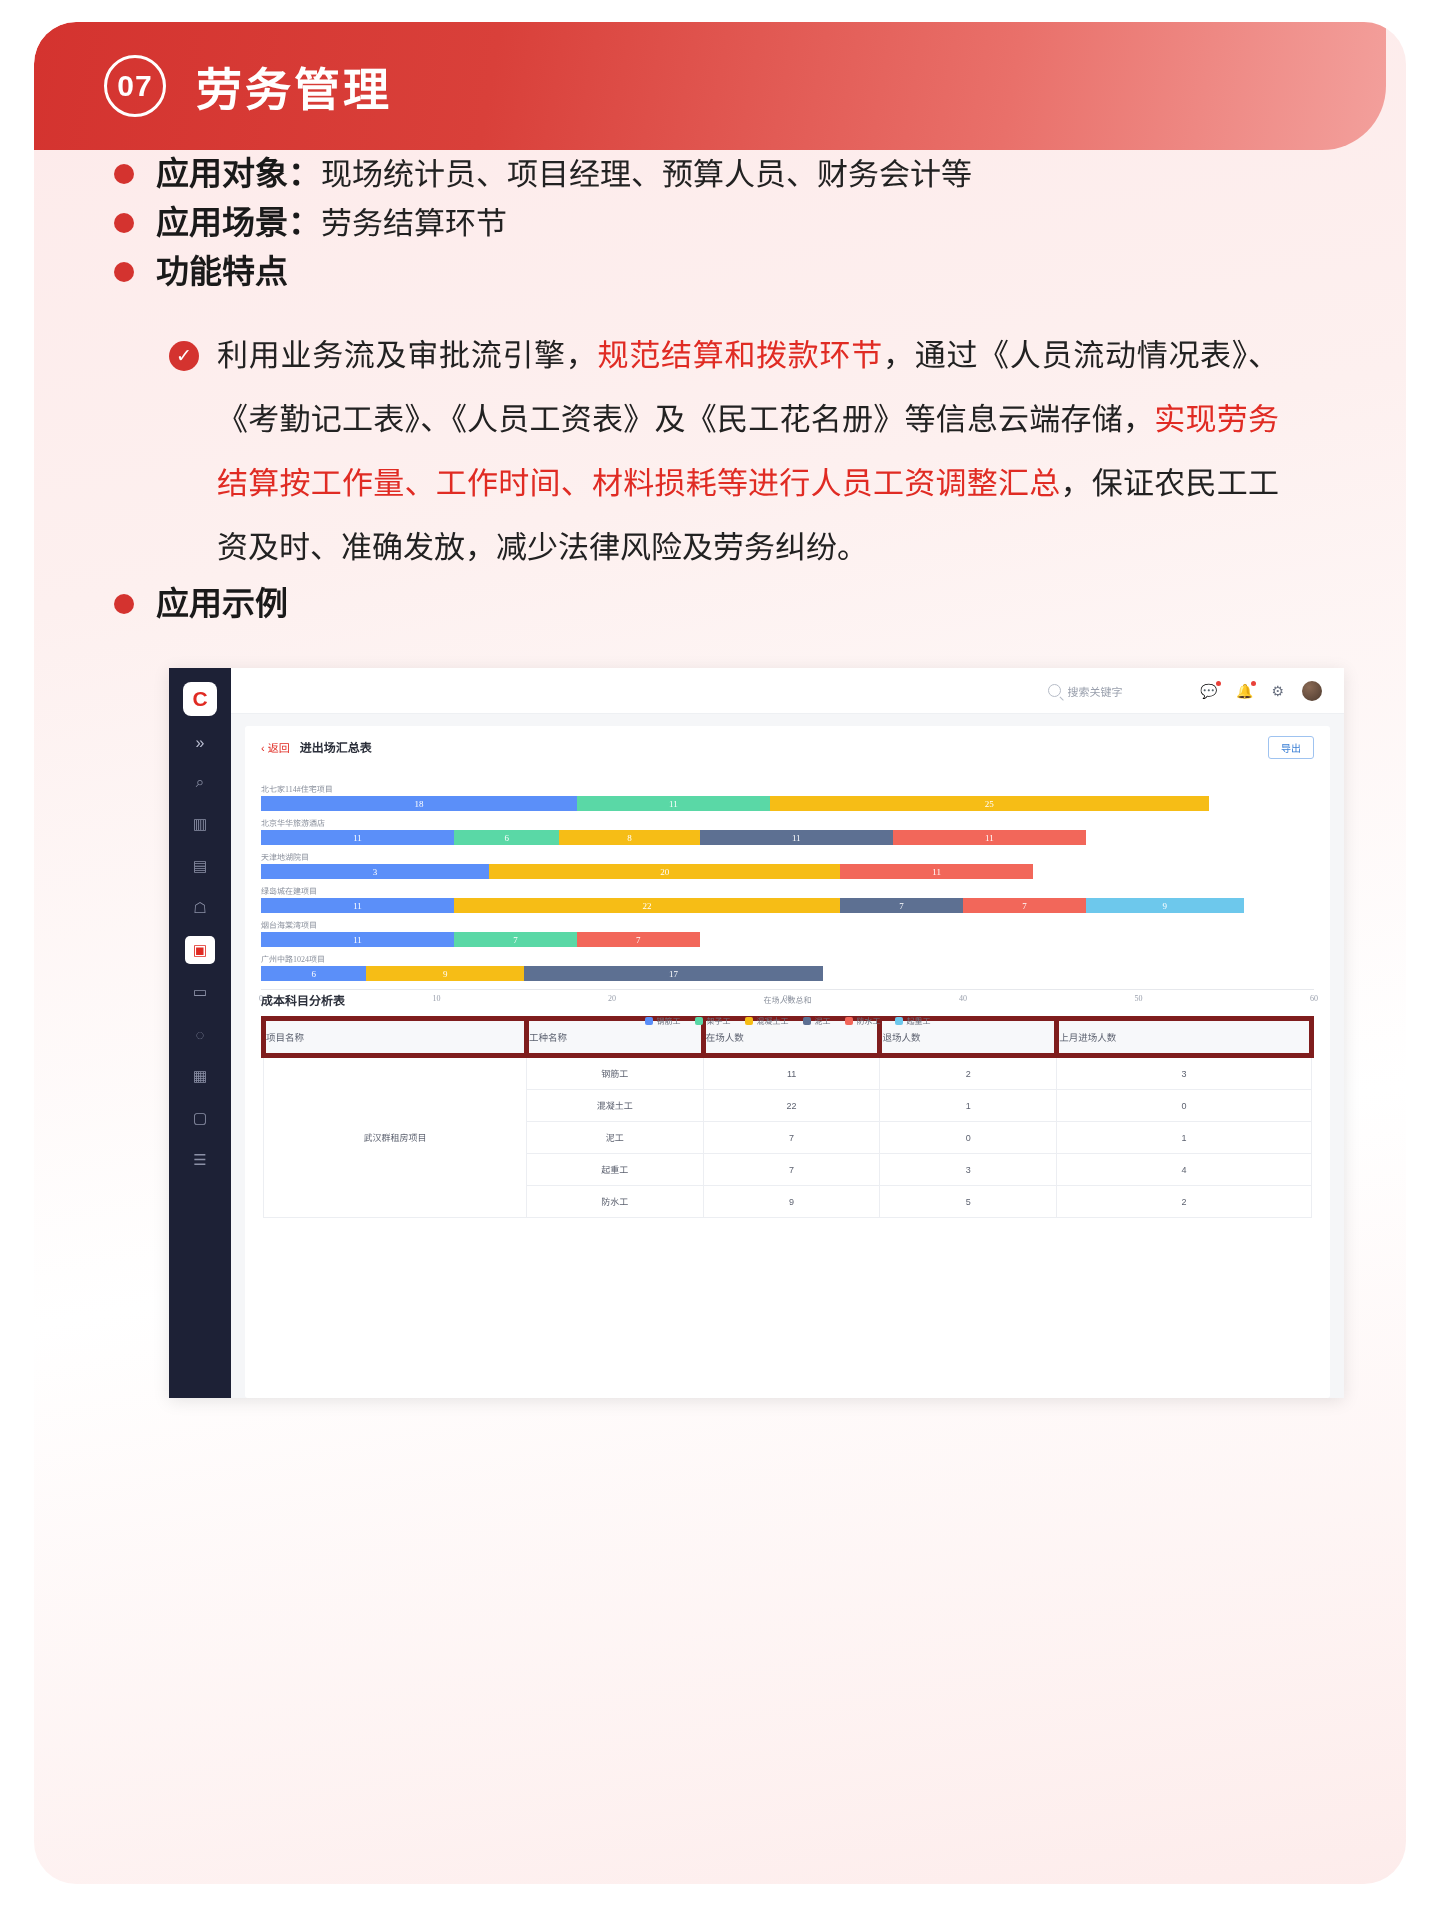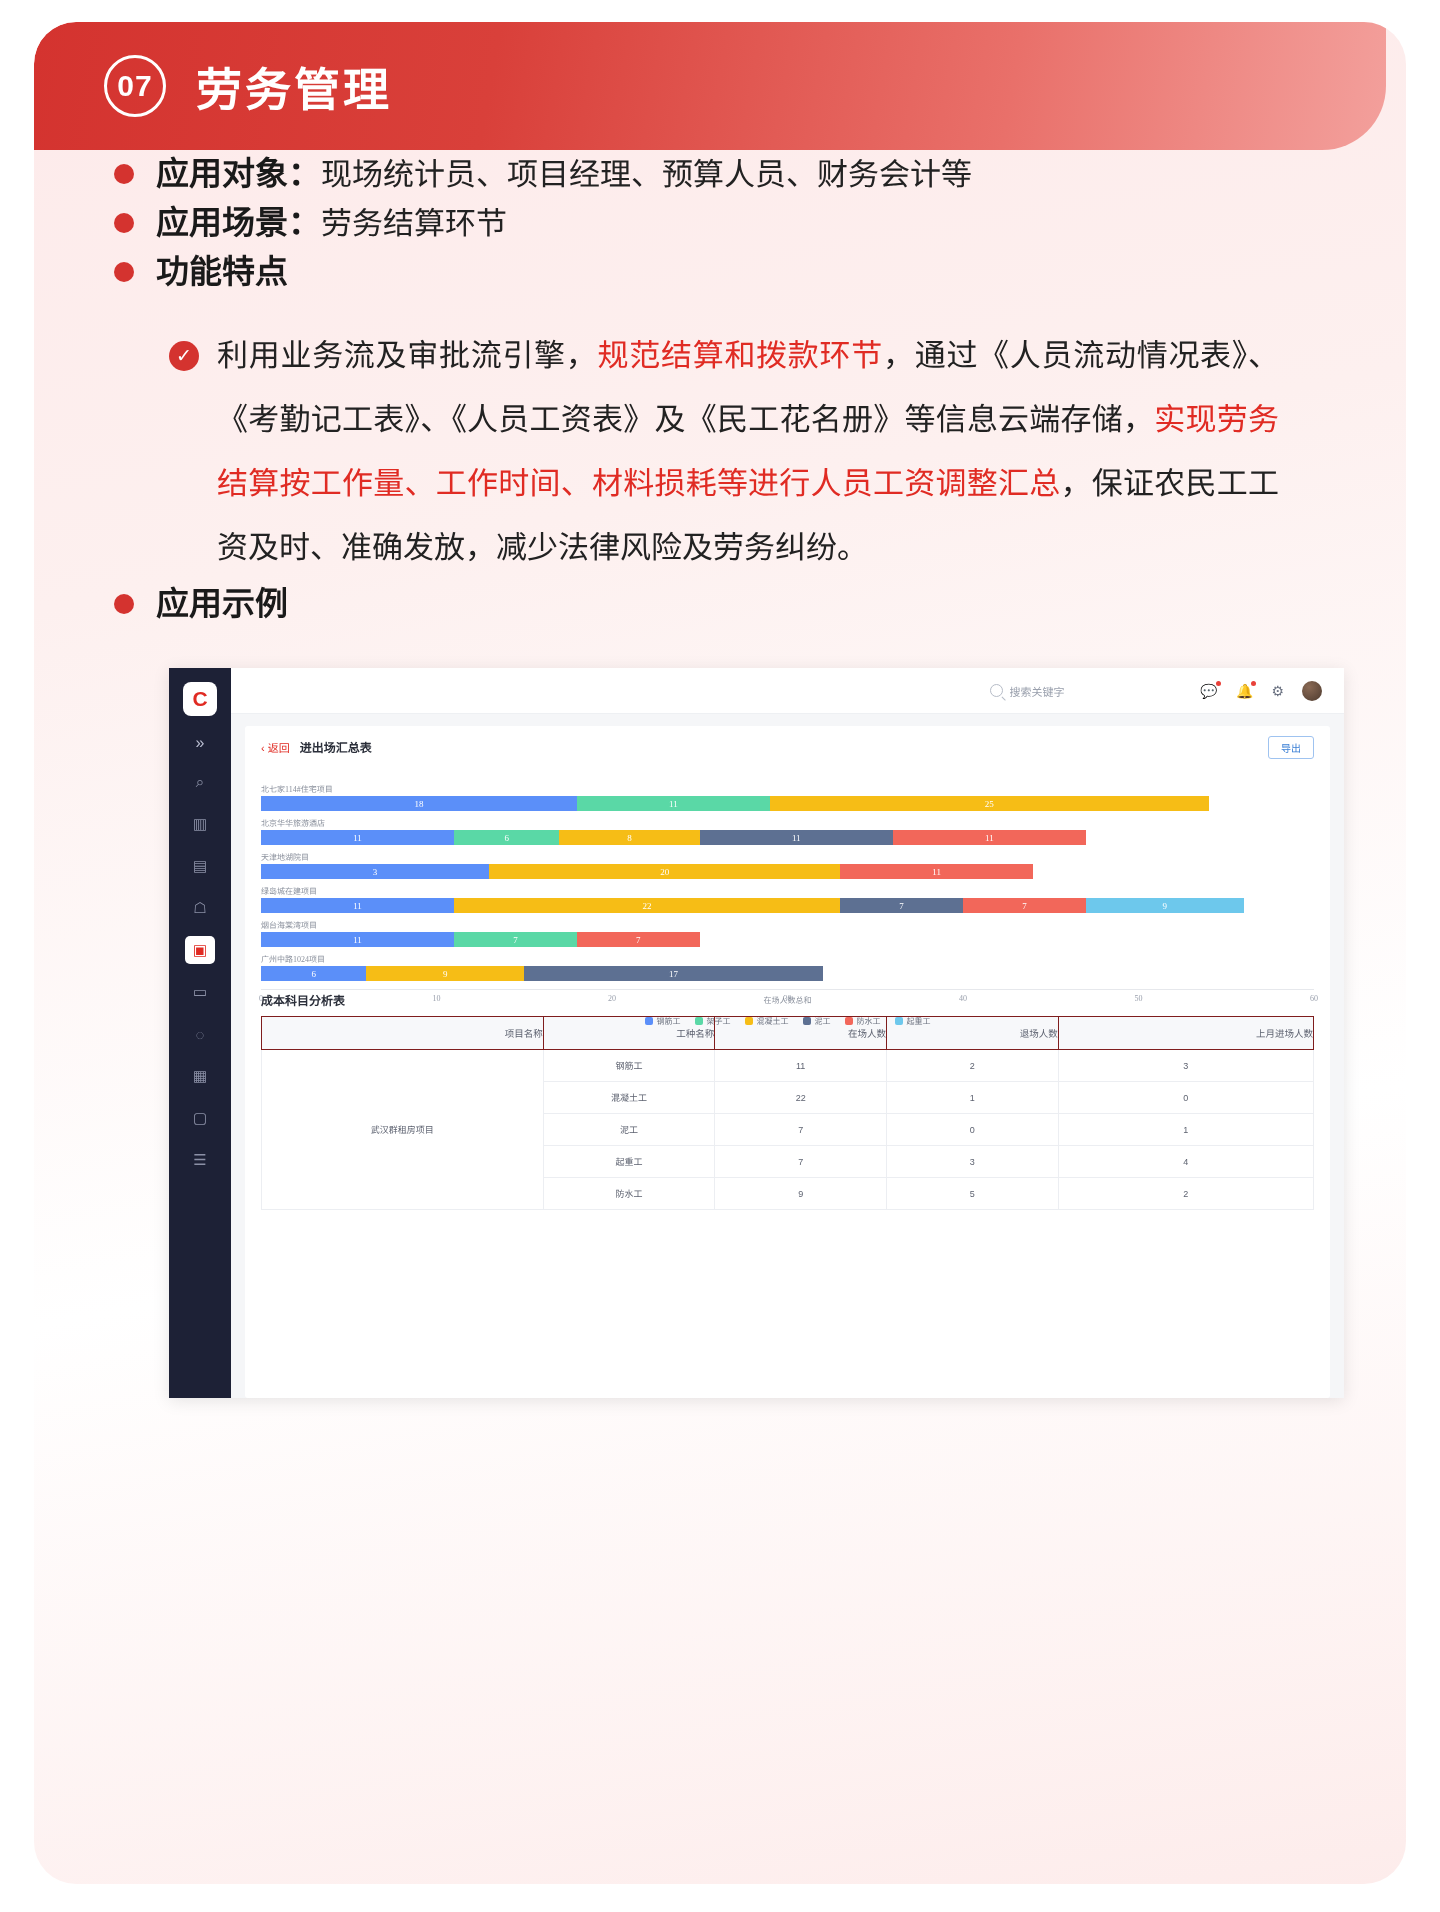--- a/index.html
+++ b/index.html
@@ -114,21 +114,21 @@
 
   .shot-main { flex: 1 1 auto; display: flex; flex-direction: column; background: #f5f6f8; }
 
   .shot-topbar {
     height: 46px; background: #ffffff; display: flex; align-items: center;
     justify-content: flex-end; padding-right: 22px; gap: 18px;
     border-bottom: 1px solid #eef0f3;
   }
   .search-pill {
     display: flex; align-items: center; gap: 7px;
-    color: #9aa0ad; font-size: 11px; margin-right: 118px;
+    color: #9aa0ad; font-size: 11px; margin-right: 60px;
   }
   .search-pill .mag {
     width: 13px; height: 13px; border: 1.4px solid #b6bcc7; border-radius: 50%;
     position: relative;
   }
   .search-pill .mag::after {
     content:""; position:absolute; right:-4px; bottom:-3px; width:5px; height:1.4px;
     background:#b6bcc7; transform: rotate(45deg);
   }
   .top-ico { font-size: 14px; color: #6b7282; position: relative; }
@@ -184,21 +184,21 @@
     display: flex; justify-content: center; gap: 14px; margin-top: 4px;
   }
   .legend .li { display: flex; align-items: center; gap: 4px; font-size: 8px; color: #6d7380; }
   .legend .sw { width: 8px; height: 8px; border-radius: 2px; }
 
   .sub-title { font-size: 12px; font-weight: bold; color: #2b2f3a; margin: 0 0 8px 0; }
 
   table.cost { width: 100%; border-collapse: collapse; font-size: 9px; color: #5d6270; }
   table.cost th {
     background: #f7f8fa; color: #5d6270; font-weight: normal;
-    padding: 9px 0; border: 1px solid #7f1d1d; text-align: right; font-size: 9.5px;
+    padding: 9px 0; border: 5px solid #7f1d1d; text-align: left; font-size: 9.5px;
   }
   table.cost td {
     padding: 9px 0; border: 1px solid #eceef2; text-align: center;
   }
 
   .footnote-pad { height: 72px; }
 </style>
 </head>
 <body>
 

